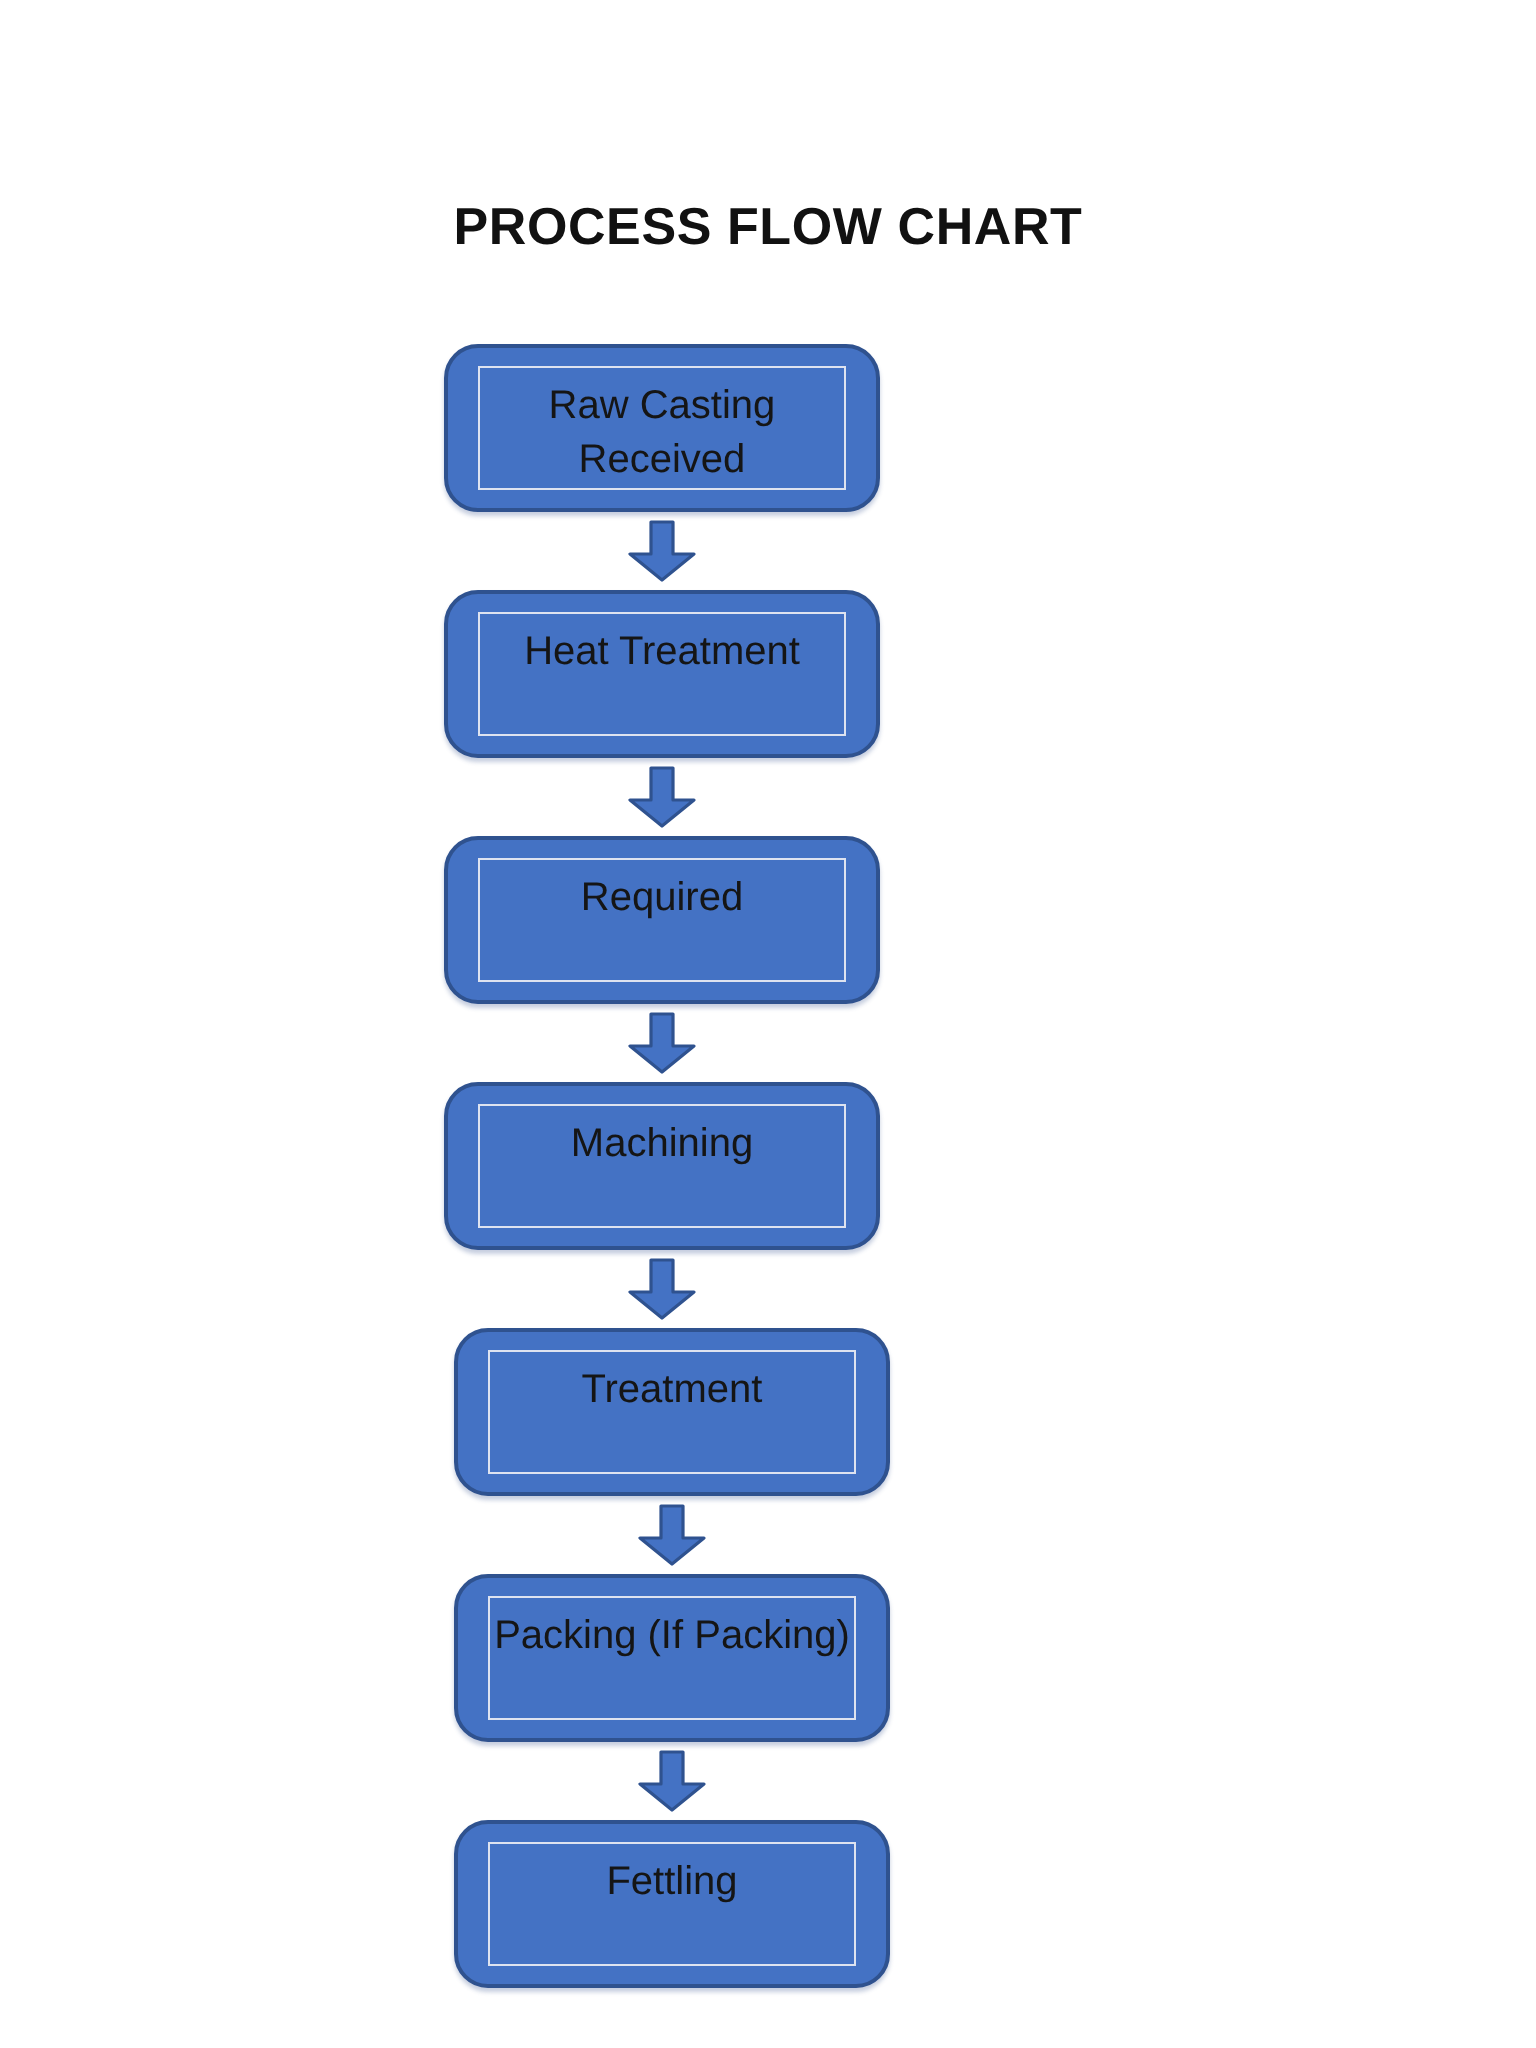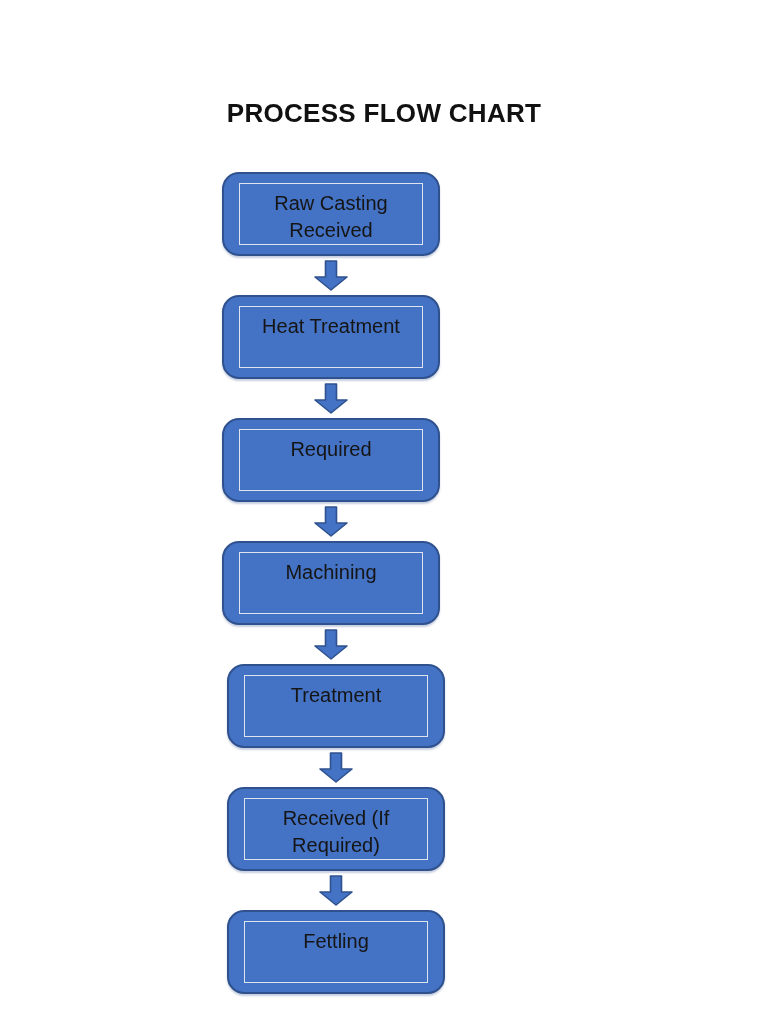--- a/index.html
+++ b/index.html
@@ -131,21 +131,21 @@
       <div class="inner-frame"></div>
       <span class="box-label">Treatment</span>
     </div>
 
     <svg class="arrow shift" viewBox="0 0 34 31">
       <polygon points="11.5,1 22.5,1 22.5,17 33,17 17,30 1,17 11.5,17"></polygon>
     </svg>
 
     <div class="box shift">
       <div class="inner-frame"></div>
-      <span class="box-label">Received (If Required)</span>
+      <span class="box-label">Packing (If Packing)</span>
     </div>
 
     <svg class="arrow shift" viewBox="0 0 34 31">
       <polygon points="11.5,1 22.5,1 22.5,17 33,17 17,30 1,17 11.5,17"></polygon>
     </svg>
 
     <div class="box shift">
       <div class="inner-frame"></div>
       <span class="box-label">Fettling</span>
     </div>

